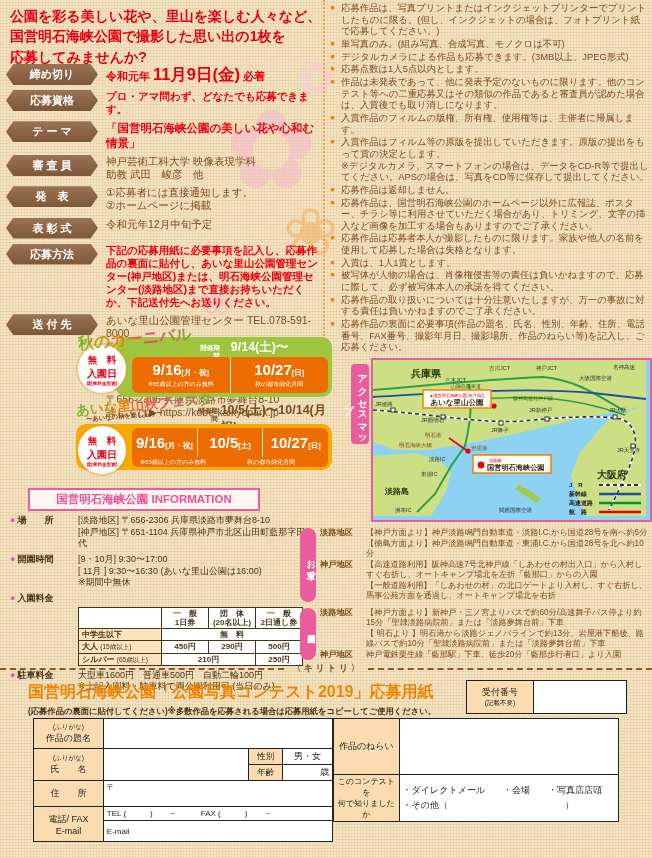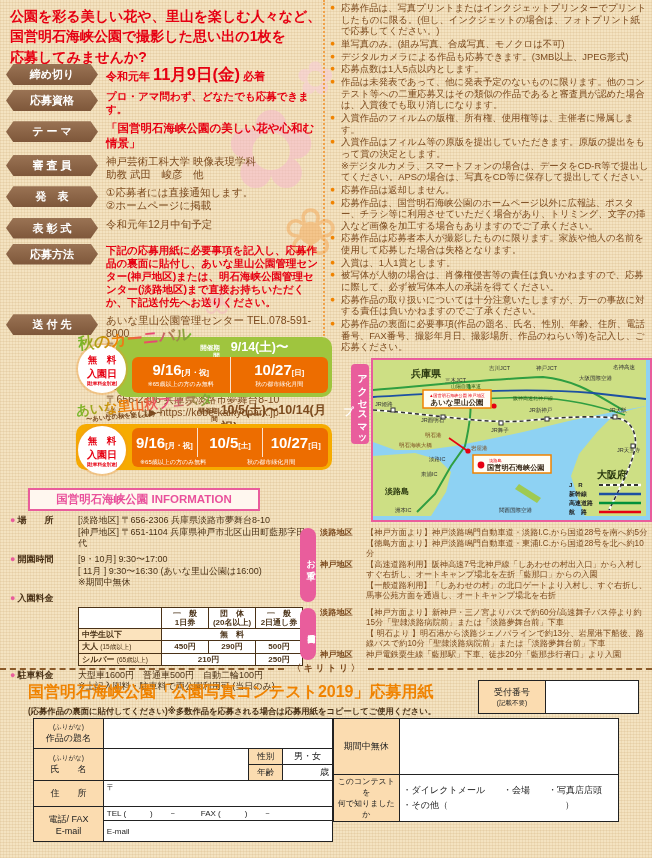--- a/index.html
+++ b/index.html
@@ -90,21 +90,21 @@
   .cutline .dash{flex:1;border-top:2px dashed #8a5a2a;}
   .cutline .lbl{padding:0 8px;}
   
   .form-title{left:28px;top:682px;color:#f08300;font-size:16px;font-weight:bold;}
   .form-note{left:28px;top:706px;font-size:8.3px;color:#4a3217;font-weight:bold;}
   table.ft{border-collapse:collapse;position:absolute;z-index:1;background:#fff;}
   table.ft td{border:1.5px solid #222;font-size:9px;color:#222;padding:1px 3px;vertical-align:middle;}
   td.flabel{background:#fbdcb0;text-align:center;font-size:10px;}
   .furigana{font-size:6.5px;}
   td.fval{background:#fff;}
-  .receipt{left:478px;top:680px;padding-left:39px;}
+  .receipt{left:466px;top:680px;padding-left:39px;}
   .receipt td{height:30px;}
   .receipt .flabel{width:60px;font-size:9px;}
   .receipt .fval{width:86px;}
   .shoot-val{font-size:12px;font-weight:bold;text-align:center;letter-spacing:2px;}
   .how-opts{font-size:8.2px;line-height:1.7;}
   svg text{font-family:"Liberation Sans","DejaVu Sans",sans-serif;}
 </style>
 </head>
 <body>
 
@@ -488,21 +488,21 @@
   </tbody>
     </table>
 
   <table class="ft" style="left:333px;top:718px;width:286px;">
     <colgroup>
         <col style="width:66px">
         <col style="width:220px">
       </colgroup>
     <tbody>
     <tr style="height:56px;">
-      <td class="flabel">期間中無休</td>
+      <td class="flabel">作品のねらい</td>
       <td class="fval"></td>
     </tr>
     <tr style="height:42px;">
       <td class="flabel prewrap" style="font-size:8px;">このコンテストを
 何で知りましたか</td>
       <td class="fval how-opts">
         <div>・ダイレクトメール　　・会場　　・写真店店頭</div>
         <div>・その他（　　　　　　　　　　　　　）</div>
       </td>
     </tr>

